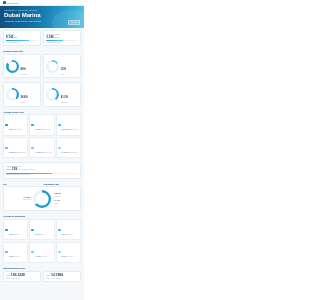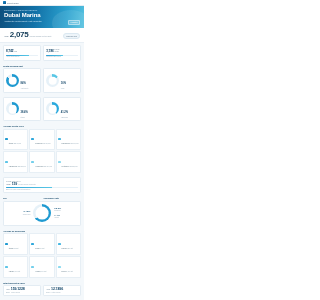--- a/index.html
+++ b/index.html
@@ -146,28 +146,20 @@
     </div>
   </div>
 
   <div class="hero">
     <div class="hero-eyebrow">COMMUNITY INSIGHTS REPORT</div>
     <div class="hero-title">Dubai Marina</div>
     <div class="hero-sub">Apartments  |  Rental market  |  Last 12 months</div>
     <div class="hero-chip">Updated</div>
   </div>
 
-  <div class="priceband">
-    <div class="price-left">
-      <span class="cur">AED</span>
-      <span class="amt">2,075</span>
-      <span class="price-note">average annual rent per sq.ft.</span>
-    </div>
-    <div class="pill">Compare area</div>
-  </div>
 
   <div class="sec">
     <div class="two" id="stats-row">
         <div class="card">
           <div class="stat-tag">LISTINGS</div>
           <div class="stat-val">8,742 <span class="unit">ads</span></div>
           <div class="bar-track">
             <div class="bar-fill" style="width: 72%;"></div>
           </div>
           <div class="stat-sub">Active rental listings</div>

